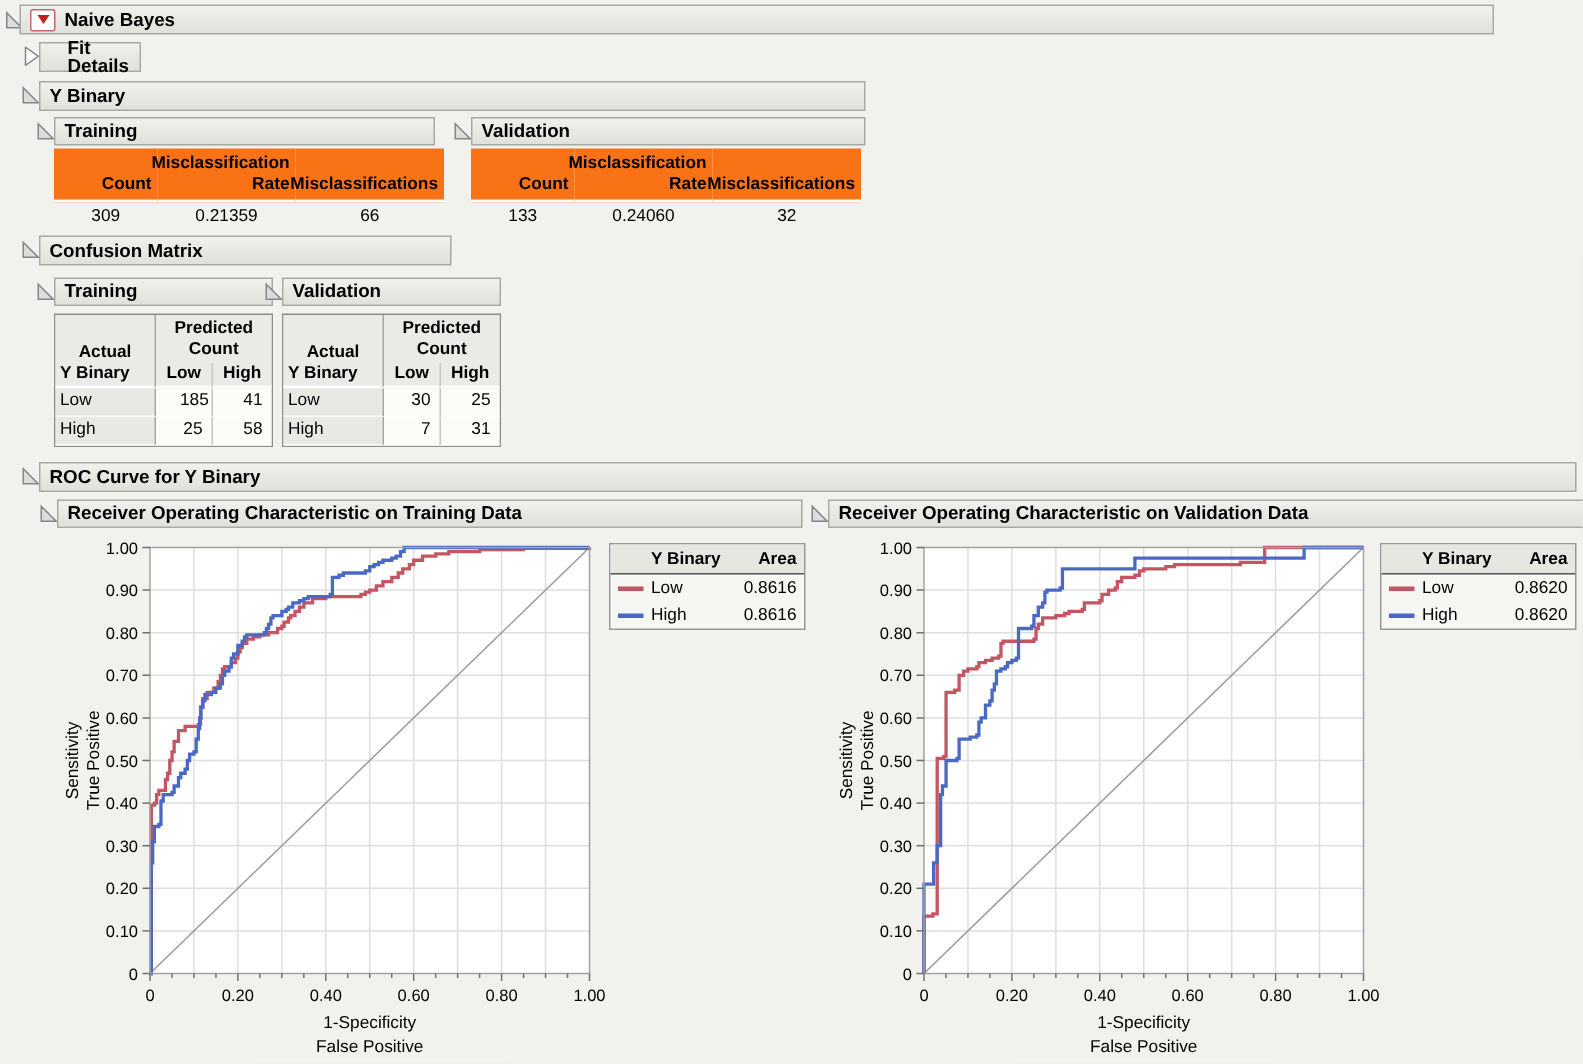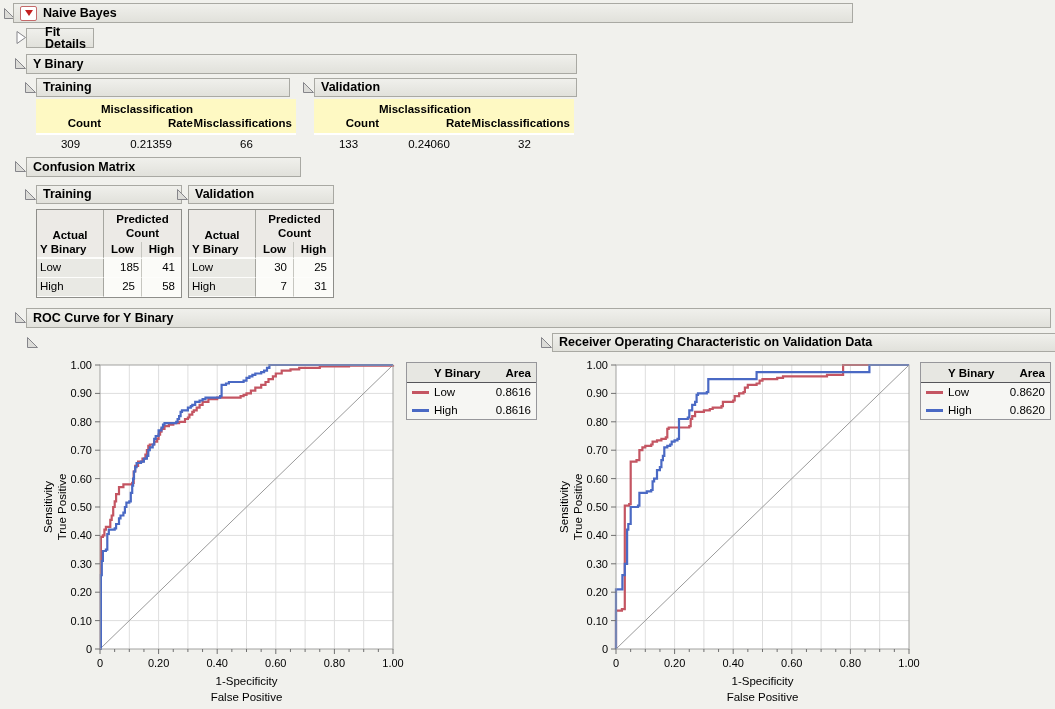--- a/index.html
+++ b/index.html
@@ -14,21 +14,21 @@
 
   .tri{position:absolute;width:13px;height:13px;}
 
   .redbtn{width:15px;height:13px;background:#fff;border:1px solid #c46a6a;border-radius:2px;
           display:flex;align-items:center;justify-content:center;margin-right:6px;flex:none;}
   .redbtn::after{content:'';width:0;height:0;border-left:4px solid transparent;
           border-right:4px solid transparent;border-top:6px solid #c41f1f;}
 
   
   .mis{display:grid;grid-template-columns:69px 92px 99px;}
-  .mis-h{background:#fef9c3;font-weight:bold;font-size:11.5px;line-height:14px;
+  .mis-h{background:#f97316;font-weight:bold;font-size:11.5px;line-height:14px;
          text-align:right;padding:2px 4px 3px;white-space:pre-line;
          display:flex;flex-direction:column;justify-content:flex-end;align-items:flex-end;
          height:29px;border-bottom:2px solid #fff;box-sizing:content-box;}
   .mis-v{font-size:11.5px;text-align:center;padding:3px 4px 2px;}
 
   
   .cm{display:grid;grid-template-columns:66px 38px 40px;grid-template-rows:32px 17px 19px 19px;
       border:1px solid #8e8e8a;background:#efefea;font-size:11.5px;}
   .cm div{box-sizing:border-box;}
   .cm-actual{grid-column:1;grid-row:1;display:flex;align-items:flex-end;justify-content:center;
@@ -60,21 +60,21 @@
   .chart-host{position:absolute;width:375px;height:350px;}
 </style>
 </head>
 <body>
 
 <div class="page">
 
   <svg class="tri" style="left:3px;top:7px;" viewBox="0 0 13 13">
       <polygon points="1.5,1.5 1.5,11.5 11.5,11.5" fill="#dcdcd8" stroke="#85858a" stroke-width="1"></polygon>
     </svg>
-  <div class="bar" style="left:13px;top:3px;width:840px;">
+  <div class="bar" style="left:13px;top:3px;width:983px;">
     <span class="redbtn"></span>
     <span>Naive Bayes</span>
   </div>
 
   <svg class="tri" style="left:15px;top:31px;" viewBox="0 0 13 13">
       <polygon points="2,0.5 2,12.5 10.5,6.5" fill="#fdfdfd" stroke="#85858a" stroke-width="1"></polygon>
     </svg>
   <div class="bar" style="left:26px;top:28px;width:68px;padding-left:18px;">
     <span>Fit Details</span>
   </div>
@@ -178,20 +178,23 @@
   <svg class="tri" style="left:14px;top:311px;" viewBox="0 0 13 13">
       <polygon points="1.5,1.5 1.5,11.5 11.5,11.5" fill="#dcdcd8" stroke="#85858a" stroke-width="1"></polygon>
     </svg>
   <div class="bar" style="left:26px;top:308px;width:1025px;">
     <span>ROC Curve for Y Binary</span>
   </div>
 
   <svg class="tri" style="left:26px;top:336px;" viewBox="0 0 13 13">
       <polygon points="1.5,1.5 1.5,11.5 11.5,11.5" fill="#dcdcd8" stroke="#85858a" stroke-width="1"></polygon>
     </svg>
+  <div class="bar sub" style="left:38px;top:333px;width:497px;">
+    <span>Receiver Operating Characteristic on Training Data</span>
+  </div>
   <svg class="tri" style="left:540px;top:336px;" viewBox="0 0 13 13">
       <polygon points="1.5,1.5 1.5,11.5 11.5,11.5" fill="#dcdcd8" stroke="#85858a" stroke-width="1"></polygon>
     </svg>
   <div class="bar sub" style="left:552px;top:333px;width:513px;">
     <span>Receiver Operating Characteristic on Validation Data</span>
   </div>
 
   <div class="chart-host" style="left:30px;top:355px;"><svg width="375" height="350">
         <rect x="70" y="10" width="293" height="284" fill="#ffffff"></rect>
         <line x1="99.3" y1="10" x2="99.3" y2="294" stroke="#dedede" stroke-width="1"></line>

